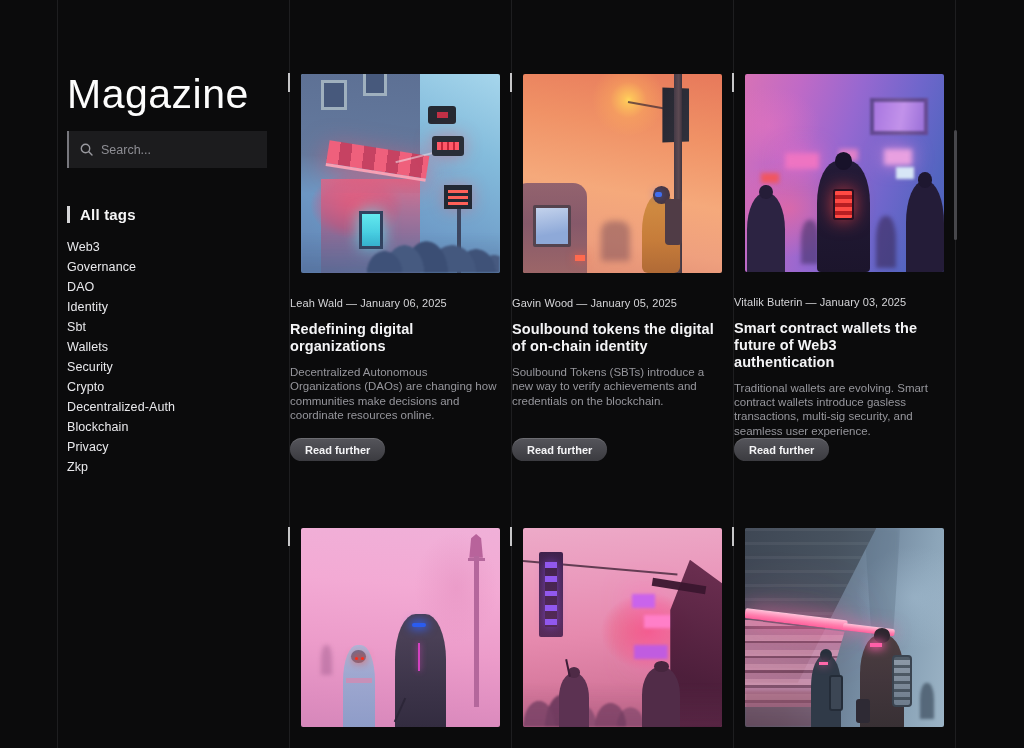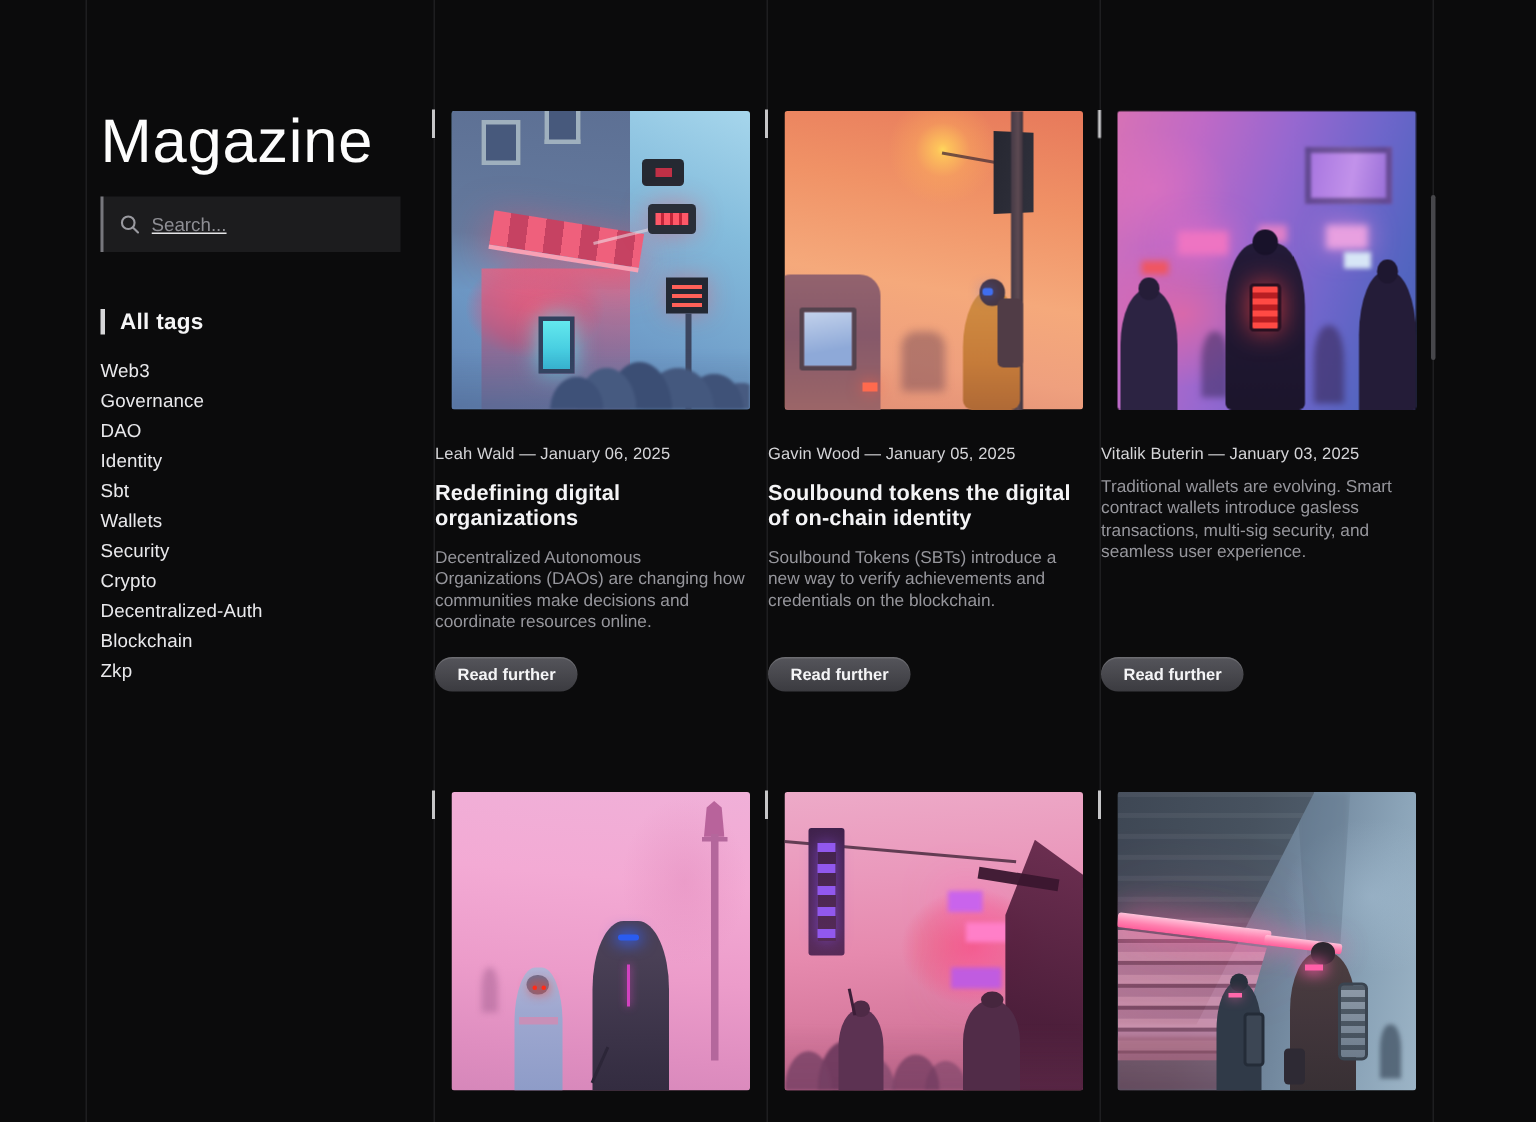--- a/index.html
+++ b/index.html
@@ -14,21 +14,21 @@
   
   .vrule { position:absolute; top:0; bottom:0; width:1px; background:#1e1e20; }
   .vr1{left:57px} .vr2{left:289px} .vr3{left:511px} .vr4{left:733px} .vr5{left:955px}
   .scroll-thumb { position:absolute; left:954px; top:130px; width:3px; height:110px; background:#47474b; border-radius:2px; }
 
   
   .sidebar { position:absolute; left:67px; top:74px; width:200px; }
   .logo { font-family:Liberation Sans, sans-serif; font-size:41px; line-height:41px; font-weight:500; color:#fdfdfd; letter-spacing:.5px; }
   .search-box { margin-top:16px; height:37px; background:#1c1c1e; border-left:2px solid #77777d; display:flex; align-items:center; padding:0 11px; }
   .search-box svg { flex:0 0 auto; margin-right:8px; }
-  .search-box input { background:transparent; border:none; outline:none; color:#e6e6e8; font-size:12.5px; width:100%; font-family:inherit;text-decoration:underline; }
+  .search-box input { background:transparent; border:none; outline:none; color:#e6e6e8; font-size:12.5px; width:100%; font-family:inherit; }
   .search-box input::placeholder { color:#8e8e94; }
   .tags-heading { margin-top:38px; display:flex; align-items:center; }
   .heading-bar { width:3px; height:17px; background:#d6d6d8; margin-right:10px; }
   .tags-heading span { font-size:15px; font-weight:700; color:#f5f5f6; letter-spacing:.2px; }
   .tag-list { margin-top:14px; list-style:none; }
   .tag-list li { height:20px; display:flex; align-items:center; font-size:12.5px; color:#e9e9ec; cursor:pointer; letter-spacing:.1px; }
 
   
   .grid { position:absolute; left:289px; top:72px; display:grid; grid-template-columns:repeat(3,222px); row-gap:65px; }
   .card { position:relative; width:222px; height:389px; display:flex; flex-direction:column; }
@@ -212,20 +212,21 @@
     <li>Web3</li>
     <li>Governance</li>
     <li>DAO</li>
     <li>Identity</li>
     <li>Sbt</li>
     <li>Wallets</li>
     <li>Security</li>
     <li>Crypto</li>
     <li>Decentralized-Auth</li>
     <li>Blockchain</li>
+    <li>Privacy</li>
     <li>Zkp</li>
   </ul>
 </aside>
 
 <main class="grid">
 
   <article class="card">
     <span class="tick"></span>
     <div class="card-image ph1" title="foggy blue street with red neon storefront, glowing signs and crowd">
       <div class="i1-bldg"></div>
@@ -282,20 +283,21 @@
       <div class="i3-mid1"></div>
       <div class="i3-mid2"></div>
       <div class="i3-figL"></div>
       <div class="i3-figR"></div>
       <div class="i3-hero"></div>
       <div class="i3-heropack"></div>
     </div>
     <div class="meta">
       <span>Vitalik Buterin</span><span class="sep">—</span><span>January 03, 2025</span>
     </div>
+    <h2>Smart contract wallets the future of Web3 authentication</h2>
     <p>Traditional wallets are evolving. Smart contract wallets introduce gasless transactions, multi-sig security, and seamless user experience.</p>
     <button class="read-btn">Read further</button>
   </article>
 
   <article class="card">
     <span class="tick"></span>
     <div class="card-image ph4" title="pink fog with robed figure, dark coated figure and street lamp">
       <div class="i4-lamphead"></div>
       <div class="i4-lamppole"></div>
       <div class="i4-lampbar"></div>

